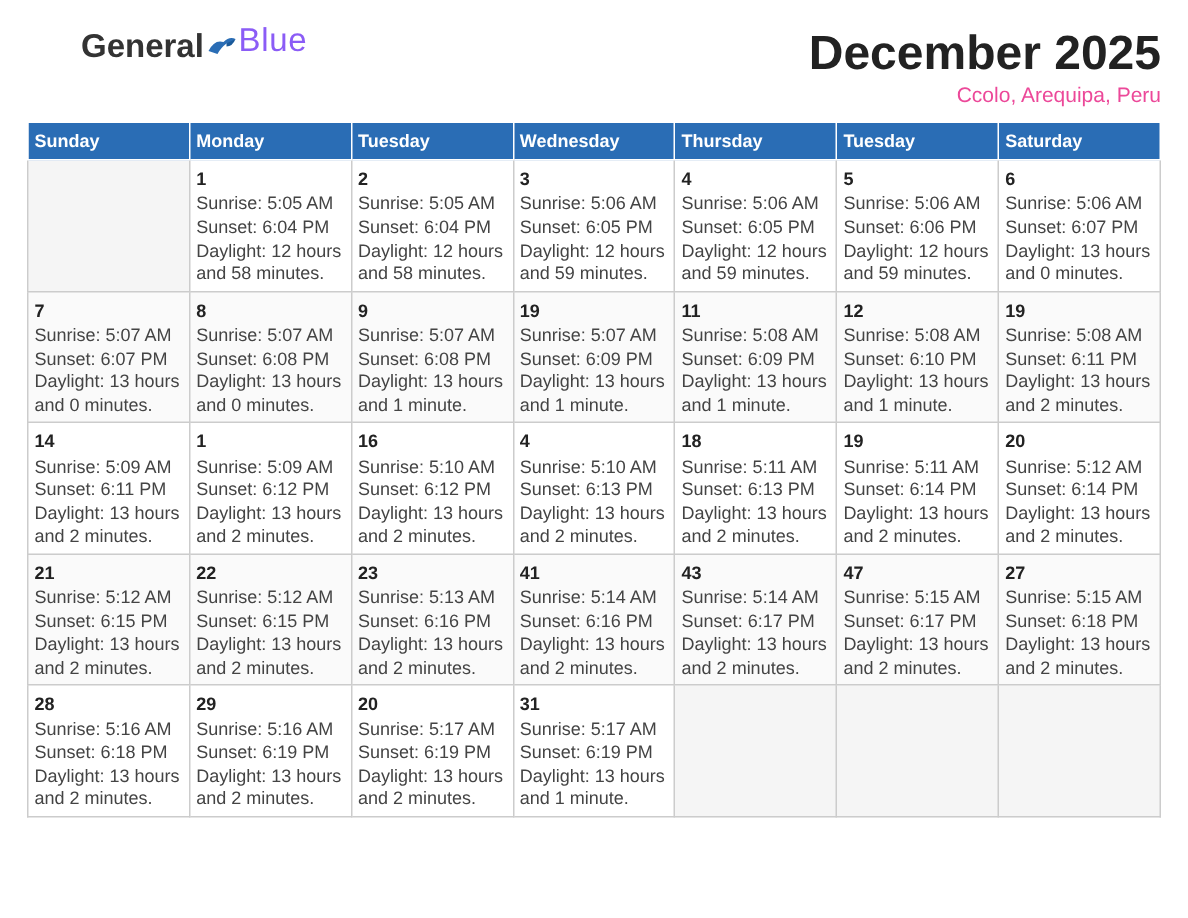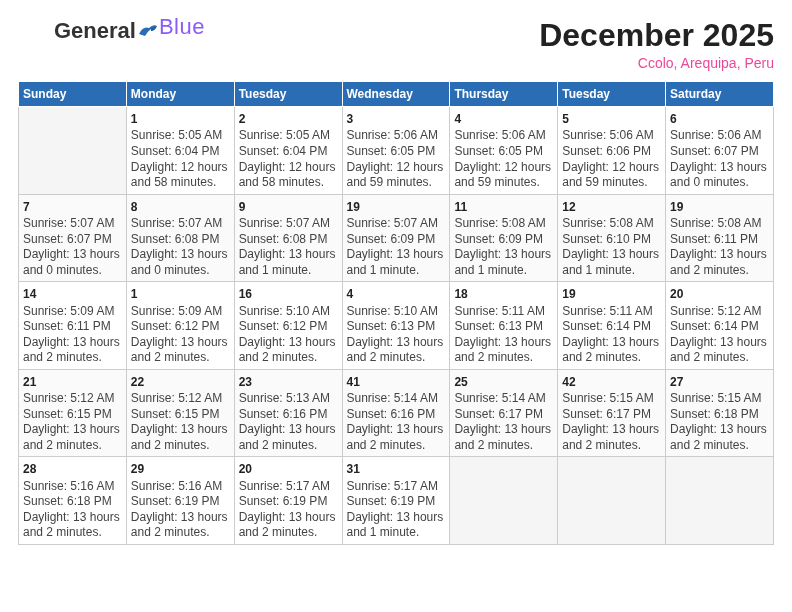--- a/index.html
+++ b/index.html
@@ -225,25 +225,25 @@
           </td>
           <td>
             <span class="day-number">23</span>
             <div class="day-info">Sunrise: 5:13 AM<br>Sunset: 6:16 PM<br>Daylight: 13 hours<br>and 2 minutes.</div>
           </td>
           <td>
             <span class="day-number">41</span>
             <div class="day-info">Sunrise: 5:14 AM<br>Sunset: 6:16 PM<br>Daylight: 13 hours<br>and 2 minutes.</div>
           </td>
           <td>
-            <span class="day-number">25</span>
+            <span class="day-number">43</span>
             <div class="day-info">Sunrise: 5:14 AM<br>Sunset: 6:17 PM<br>Daylight: 13 hours<br>and 2 minutes.</div>
           </td>
           <td>
-            <span class="day-number">42</span>
+            <span class="day-number">47</span>
             <div class="day-info">Sunrise: 5:15 AM<br>Sunset: 6:17 PM<br>Daylight: 13 hours<br>and 2 minutes.</div>
           </td>
           <td>
             <span class="day-number">27</span>
             <div class="day-info">Sunrise: 5:15 AM<br>Sunset: 6:18 PM<br>Daylight: 13 hours<br>and 2 minutes.</div>
           </td>
         </tr>
         <tr>
           <td>
             <span class="day-number">28</span>

